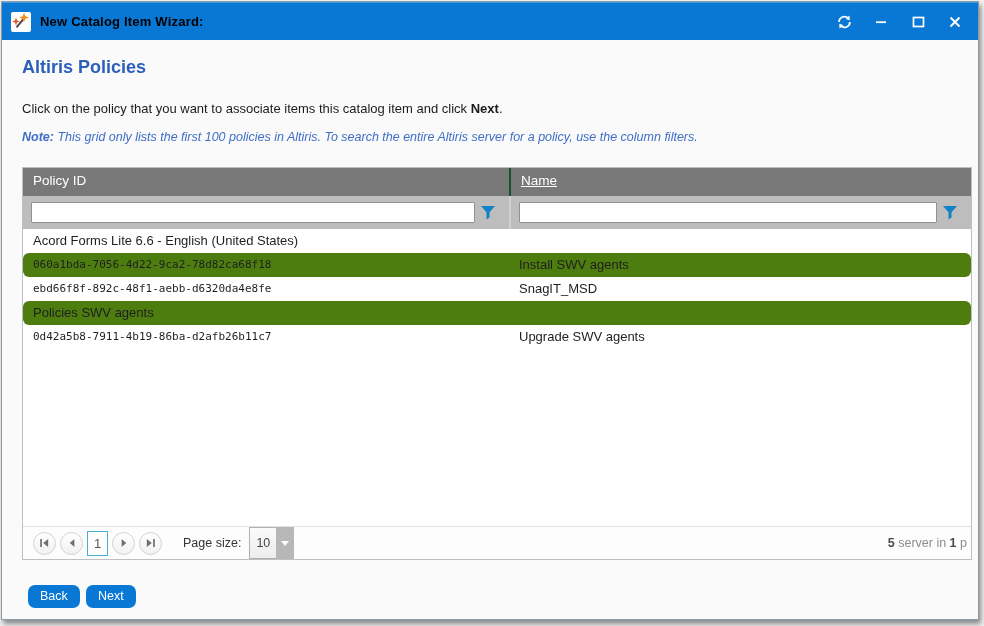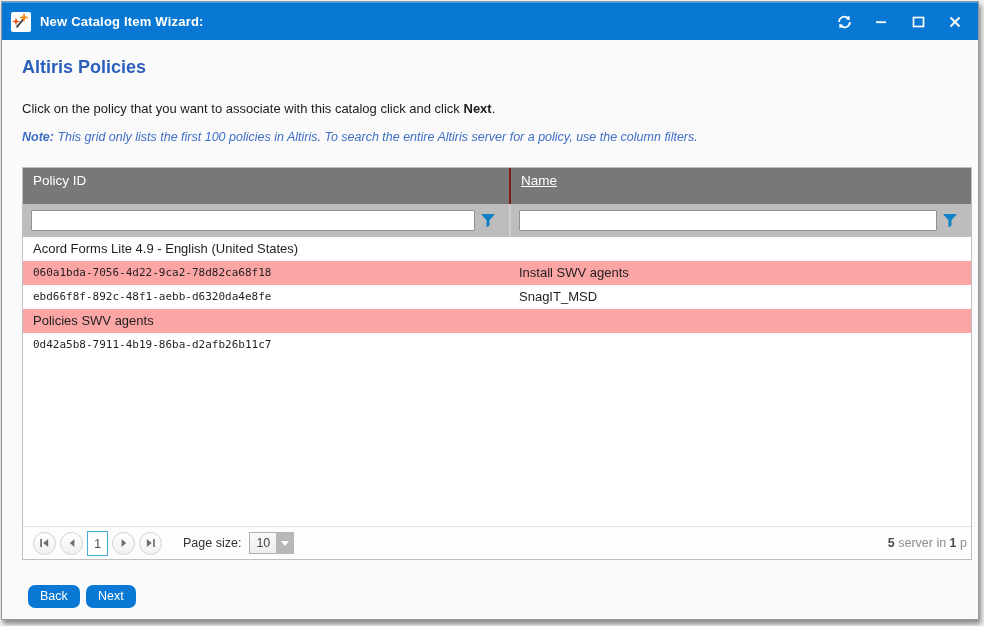--- a/index.html
+++ b/index.html
@@ -31,21 +31,21 @@
   }
   .title-icon .wand { position: absolute; left: 9px; top: 3px; width: 2px; height: 14px; background: #4a4a4a; transform: rotate(40deg); }
   .title-icon .star-big {
     position: absolute; left: 8px; top: 1px; width: 10px; height: 10px; background: #f59018;
     clip-path: polygon(50% 0, 63% 37%, 100% 50%, 63% 63%, 50% 100%, 37% 63%, 0 50%, 37% 37%);
   }
   .title-icon .star-small {
     position: absolute; left: 1px; top: 6px; width: 8px; height: 8px; background: #e2581c;
     clip-path: polygon(50% 0, 63% 37%, 100% 50%, 63% 63%, 50% 100%, 37% 63%, 0 50%, 37% 37%);
   }
-  .title-text { color: #ffffff; font-size: 13px; font-weight: bold; letter-spacing: .2px; }
+  .title-text { color: #000000; font-size: 13px; font-weight: bold; letter-spacing: .2px; }
   .win-controls { margin-left: auto; display: flex; align-items: center; gap: 15px; }
   .win-btn { width: 22px; height: 22px; display: flex; align-items: center; justify-content: center; cursor: pointer; }
   
   .heading {
     position: absolute; left: 20px; top: 55px;
     font-size: 18px; font-weight: bold; color: #2b5fba;
   }
   .instruction {
     position: absolute; left: 20px; top: 99px;
     font-size: 13px; color: #1c1c1c;
@@ -56,42 +56,42 @@
     font-size: 12.5px; font-style: italic; color: #3f6ec6;
   }
   .note .note-label { font-weight: bold; margin-top: 16px; }
   
   .grid {
     position: absolute; left: 20px; top: 165px;
     width: 950px; height: 393px;
     border: 1px solid #bfbfbf; box-sizing: border-box;
     background: #fff;
   }
-  .grid-header { display: flex; height: 36px; background: #787878; }
+  .grid-header { display: flex; height: 28px; background: #787878; }
   .grid-header .hcell {
     color: #fff; font-size: 13.5px; line-height: 25px;
     padding-left: 10px; box-sizing: border-box; overflow: hidden; white-space: nowrap;
   }
   .hcell.c1 { width: 486px; }
-  .hcell.c2 { width: 462px; border-left: 2px solid #7f1d1d; text-decoration: underline; }
+  .hcell.c2 { width: 462px; border-left: 2px solid #14532d; text-decoration: underline; }
   .filter-row { display: flex; height: 33px; background: #bdbdbd; }
   .fcell { display: flex; align-items: center; box-sizing: border-box; padding: 0 8px 0 8px; }
   .fcell.c1 { width: 486px; }
   .fcell.c2 { width: 462px; border-left: 2px solid #cfcfcf; }
   .filter-input {
     flex: 1; height: 21px; border: 1px solid #919191; background: #fff;
     font-family: "Liberation Sans", sans-serif; font-size: 12px; padding: 0 4px; box-sizing: border-box;
     border-radius: 1px; outline: none;
   }
   .filter-btn {
     width: 26px; height: 24px; display: flex; align-items: center; justify-content: center;
     cursor: pointer; flex: 0 0 auto;
   }
   .grid-row { display: flex; height: 24px; background: #fff; cursor: pointer; }
-  .grid-row.alt { background: #fca5a5; }
+  .grid-row.alt { background: #4d7c0f; border-radius: 6px; }
   .grid-row .cell {
     line-height: 24px; padding-left: 10px; box-sizing: border-box;
     overflow: hidden; white-space: nowrap; color: #1f1f1f;
   }
   .cell.c1 { width: 486px; font-family: "DejaVu Sans Mono", monospace; font-size: 11px; }
   .cell.c2 { width: 462px; font-size: 13px; }
   
   .pager {
     position: absolute; left: 0; right: 0; bottom: 0; height: 32px;
     border-top: 1px solid #e2e2e2; background: #fdfdfd;
@@ -103,21 +103,21 @@
     border: 1px solid #d2d2d2; background: linear-gradient(#ffffff,#f1f1f1);
     display: flex; align-items: center; justify-content: center;
     margin-right: 4px; box-sizing: border-box; cursor: pointer; flex: 0 0 auto;
   }
   .page-current {
     width: 21px; height: 25px; border: 1px solid #4aadd6; background: #fff;
     color: #555; font-size: 13px; display: flex; align-items: center; justify-content: center;
     margin-right: 4px; box-sizing: border-box;
   }
   .page-size-label { margin-left: 17px; margin-right: 8px; font-size: 12.5px; color: #333; }
-  .page-size { display: flex; height: 22px; cursor: pointer; justify-content: center; }
+  .page-size { display: flex; height: 32px; cursor: pointer; justify-content: center; }
   .page-size .ps-value {
     width: 27px; border: 1px solid #b0b0b0; border-right: none; background: linear-gradient(#fafafa,#ededed);
     font-size: 12.5px; color: #444; display: flex; align-items: center; justify-content: center; box-sizing: border-box;
   }
   .page-size .ps-arrow {
     width: 18px; background: #b7b7b7; display: flex; align-items: center; justify-content: center; box-sizing: border-box;
   }
   .pager-summary { margin-left: auto; font-size: 12.5px; color: #8d8d8d; }
   .pager-summary .num { color: #4a4a4a; font-weight: bold; }
   
@@ -163,21 +163,21 @@
       </div>
       <div class="win-btn">
         <svg width="12" height="12" viewBox="0 0 12 12">
             <path d="M1.5 1.5 L10.5 10.5 M10.5 1.5 L1.5 10.5" stroke="#fff" stroke-width="1.9"></path>
           </svg>
       </div>
     </div>
   </div>
 
   <div class="heading">Altiris Policies</div>
-  <div class="instruction"><span>Click on the policy that you want to associate with this catalog click and click </span><b>Next</b><span>.</span></div>
+  <div class="instruction"><span>Click on the policy that you want to associate items this catalog item and click </span><b>Next</b><span>.</span></div>
   <div class="note"><span class="note-label">Note:</span><span> This grid only lists the first 100 policies in Altiris. To search the entire Altiris server for a policy, use the column filters.</span></div>
 
   <div class="grid">
 
     <div class="grid-header">
       <div class="hcell c1">Policy ID</div>
       <div class="hcell c2">Name</div>
     </div>
 
     <div class="filter-row">
@@ -193,35 +193,36 @@
         <input class="filter-input" type="text" value="" style="">
         <div class="filter-btn">
           <svg width="16" height="15" viewBox="0 0 16 15">
               <polygon points="1,1 15,1 9.5,7.2 9.5,12.4 6.5,14.4 6.5,7.2" fill="#0f82c8"></polygon>
             </svg>
         </div>
       </div>
     </div>
 
     <div class="grid-row">
-      <div class="cell c2">Acord Forms Lite 4.9 - English (United States)</div>
+      <div class="cell c2">Acord Forms Lite 6.6 - English (United States)</div>
     </div>
     <div class="grid-row alt">
       <div class="cell c1">060a1bda-7056-4d22-9ca2-78d82ca68f18</div>
       <div class="cell c2">Install SWV agents</div>
     </div>
     <div class="grid-row">
       <div class="cell c1">ebd66f8f-892c-48f1-aebb-d6320da4e8fe</div>
       <div class="cell c2">SnagIT_MSD</div>
     </div>
     <div class="grid-row alt">
       <div class="cell c2">Policies SWV agents</div>
     </div>
     <div class="grid-row">
       <div class="cell c1">0d42a5b8-7911-4b19-86ba-d2afb26b11c7</div>
+      <div class="cell c2">Upgrade SWV agents</div>
     </div>
 
     <div class="pager">
       <div class="page-btn">
         <svg width="11" height="10" viewBox="0 0 11 10">
             <rect x="1.2" y="1" width="1.7" height="8" fill="#6e6e6e"></rect>
             <polygon points="9.2,1 4.2,5 9.2,9" fill="#6e6e6e"></polygon>
           </svg>
       </div>
       <div class="page-btn">

